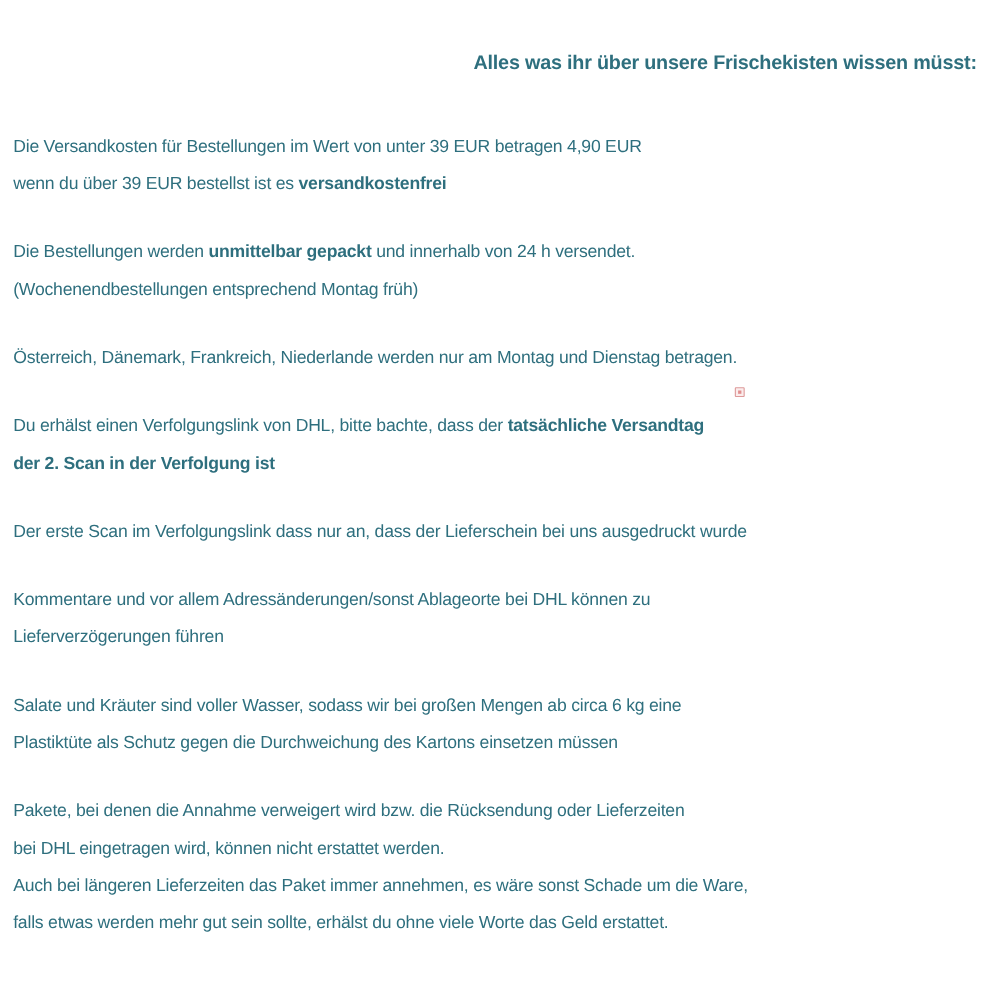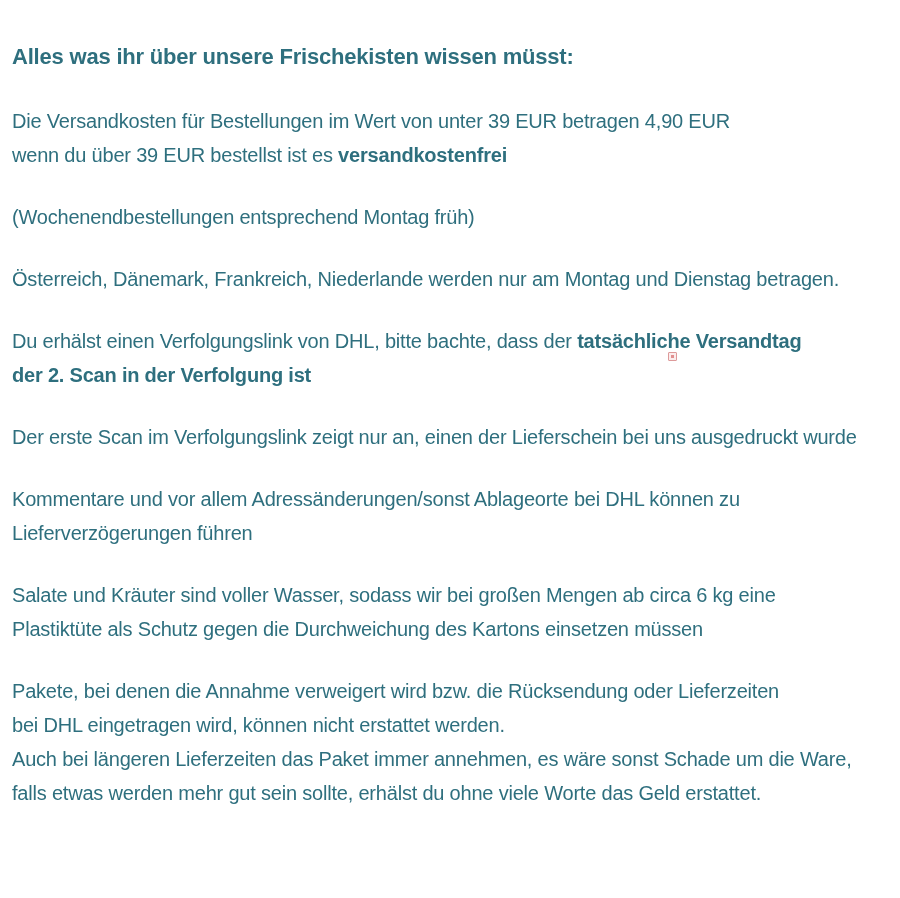--- a/index.html
+++ b/index.html
@@ -16,32 +16,33 @@
     background: var(--bg-color);
     overflow: hidden;
   }
   body {
     position: relative;
     font-family: "Liberation Sans", "DejaVu Sans", sans-serif;
     color: var(--text-color);
     padding: 40px 12px 0 12px;
   }
   .page-title {
-    font-size: 22px;
+    font-size: 18px;
     font-weight: bold;
     line-height: 34px;
     letter-spacing: -0.2px;
     white-space: nowrap;
-    margin-bottom: 30px;
+    margin-bottom: 43px;
+    text-align: right;
   }
   .para {
     margin-bottom: 28px;
   }
   .line {
-    font-size: 20px;
+    font-size: 16px;
     line-height: 34px;
     letter-spacing: -0.2px;
     white-space: nowrap;
   }
   .line .bold {
     font-weight: bold;
   }
   .broken-image-icon {
     position: absolute;
     left: 668px;
@@ -67,31 +68,32 @@
 <body>
 
 <div class="page-title">Alles was ihr über unsere Frischekisten wissen müsst:</div>
 
 <div>
     <div class="para">
       <div class="line"><span>Die Versandkosten für Bestellungen im Wert von unter 39 EUR betragen 4,90 EUR</span></div>
       <div class="line"><span>wenn du über 39 EUR bestellst ist es </span><span class="bold">versandkostenfrei</span></div>
     </div>
     <div class="para">
+      <div class="line"><span>Die Bestellungen werden </span><span class="bold">unmittelbar gepackt</span><span> und innerhalb von 24 h versendet.</span></div>
       <div class="line"><span>(Wochenendbestellungen entsprechend Montag früh)</span></div>
     </div>
     <div class="para">
       <div class="line"><span>Österreich, Dänemark, Frankreich, Niederlande werden nur am Montag und Dienstag betragen.</span></div>
     </div>
     <div class="para">
       <div class="line"><span>Du erhälst einen Verfolgungslink von DHL, bitte bachte, dass der </span><span class="bold">tatsächliche Versandtag</span></div>
       <div class="line"><span class="bold">der 2. Scan in der Verfolgung ist</span></div>
     </div>
     <div class="para">
-      <div class="line"><span>Der erste Scan im Verfolgungslink zeigt nur an, einen der Lieferschein bei uns ausgedruckt wurde</span></div>
+      <div class="line"><span>Der erste Scan im Verfolgungslink dass nur an, dass der Lieferschein bei uns ausgedruckt wurde</span></div>
     </div>
     <div class="para">
       <div class="line"><span>Kommentare und vor allem Adressänderungen/sonst Ablageorte bei DHL können zu</span></div>
       <div class="line"><span>Lieferverzögerungen führen</span></div>
     </div>
     <div class="para">
       <div class="line"><span>Salate und Kräuter sind voller Wasser, sodass wir bei großen Mengen ab circa 6 kg eine</span></div>
       <div class="line"><span>Plastiktüte als Schutz gegen die Durchweichung des Kartons einsetzen müssen</span></div>
     </div>
     <div class="para">

